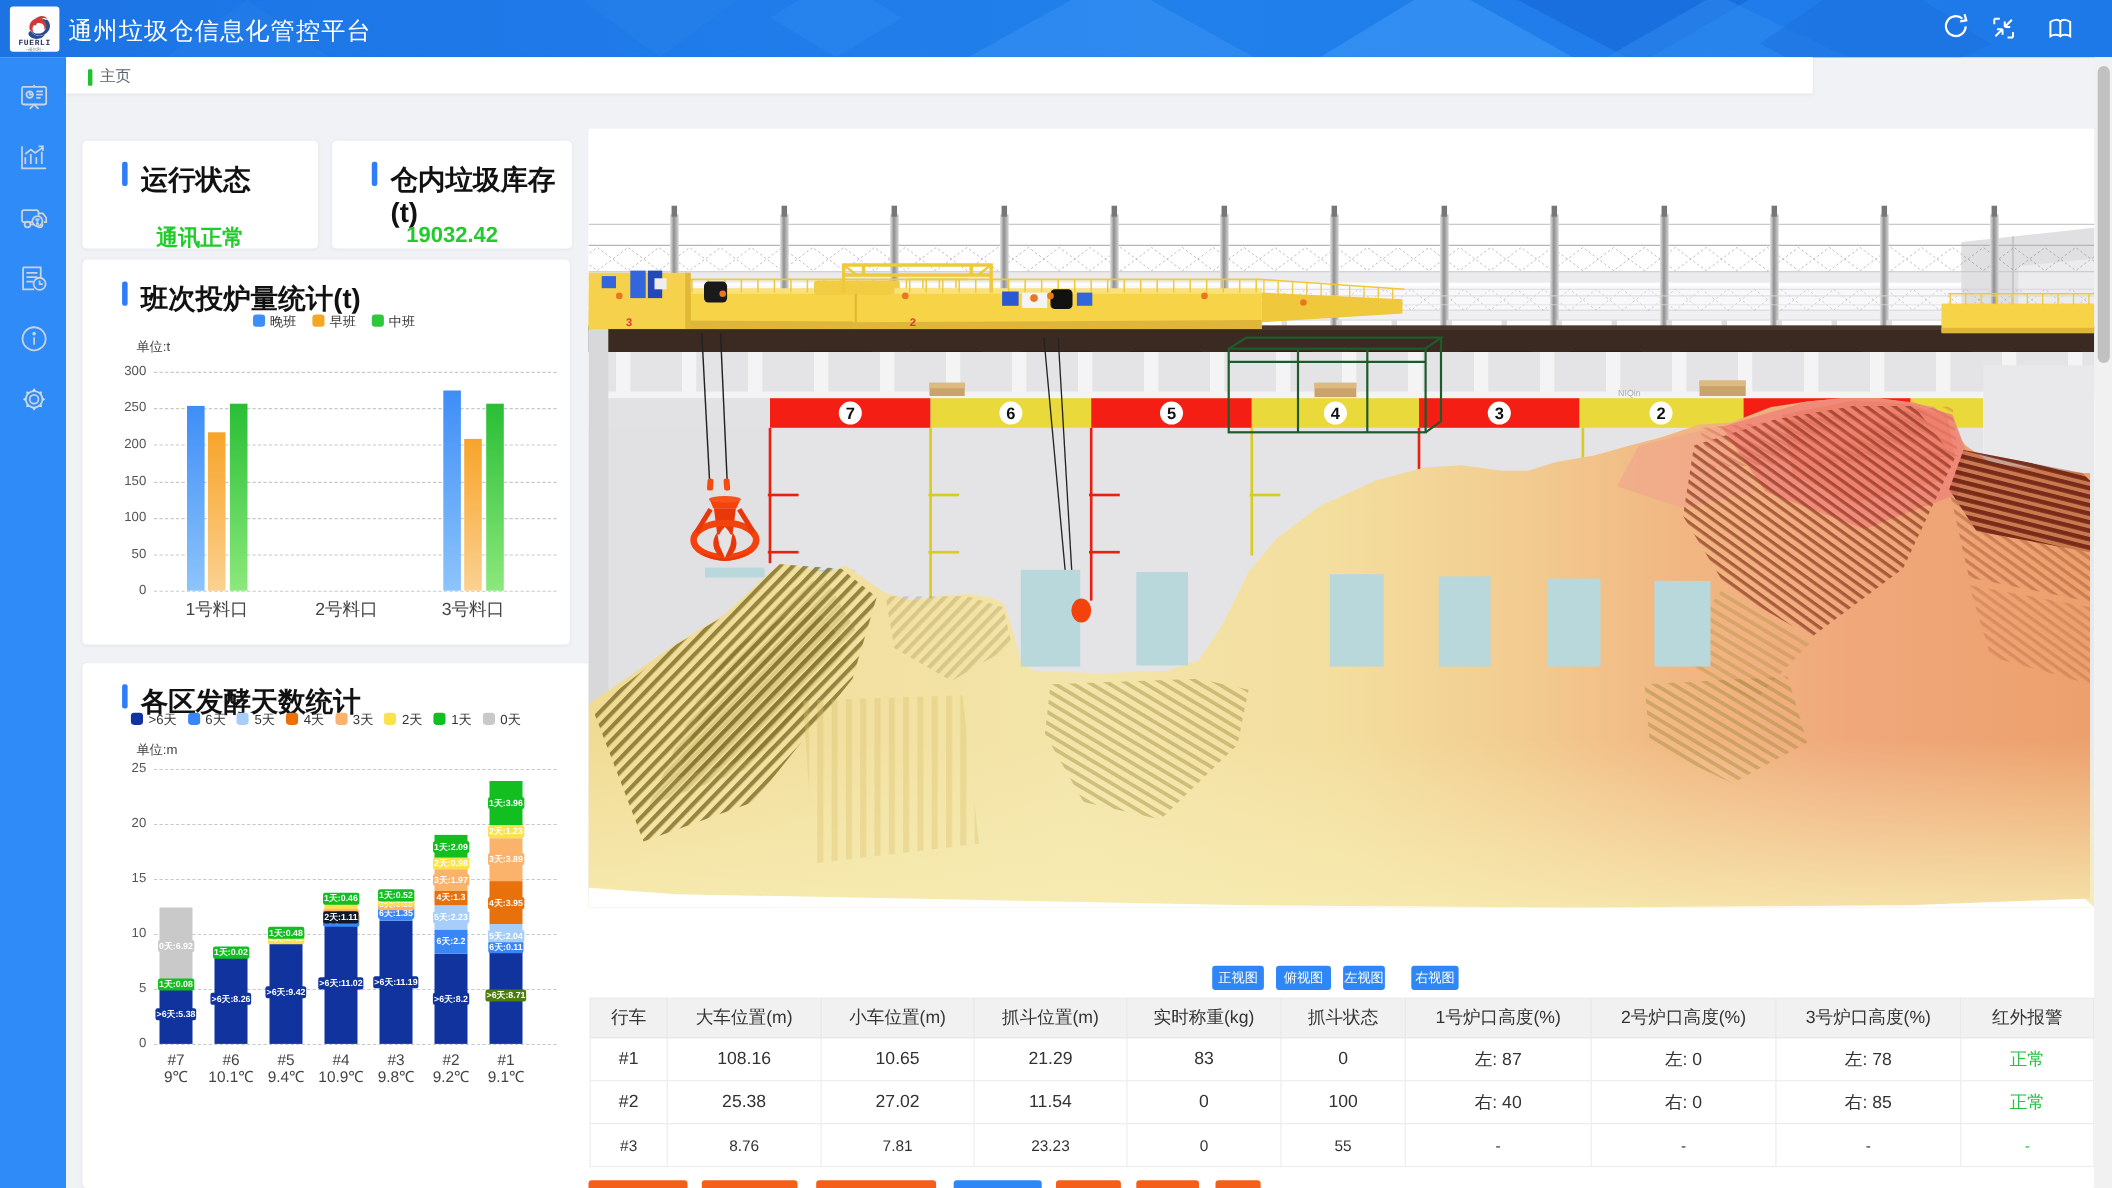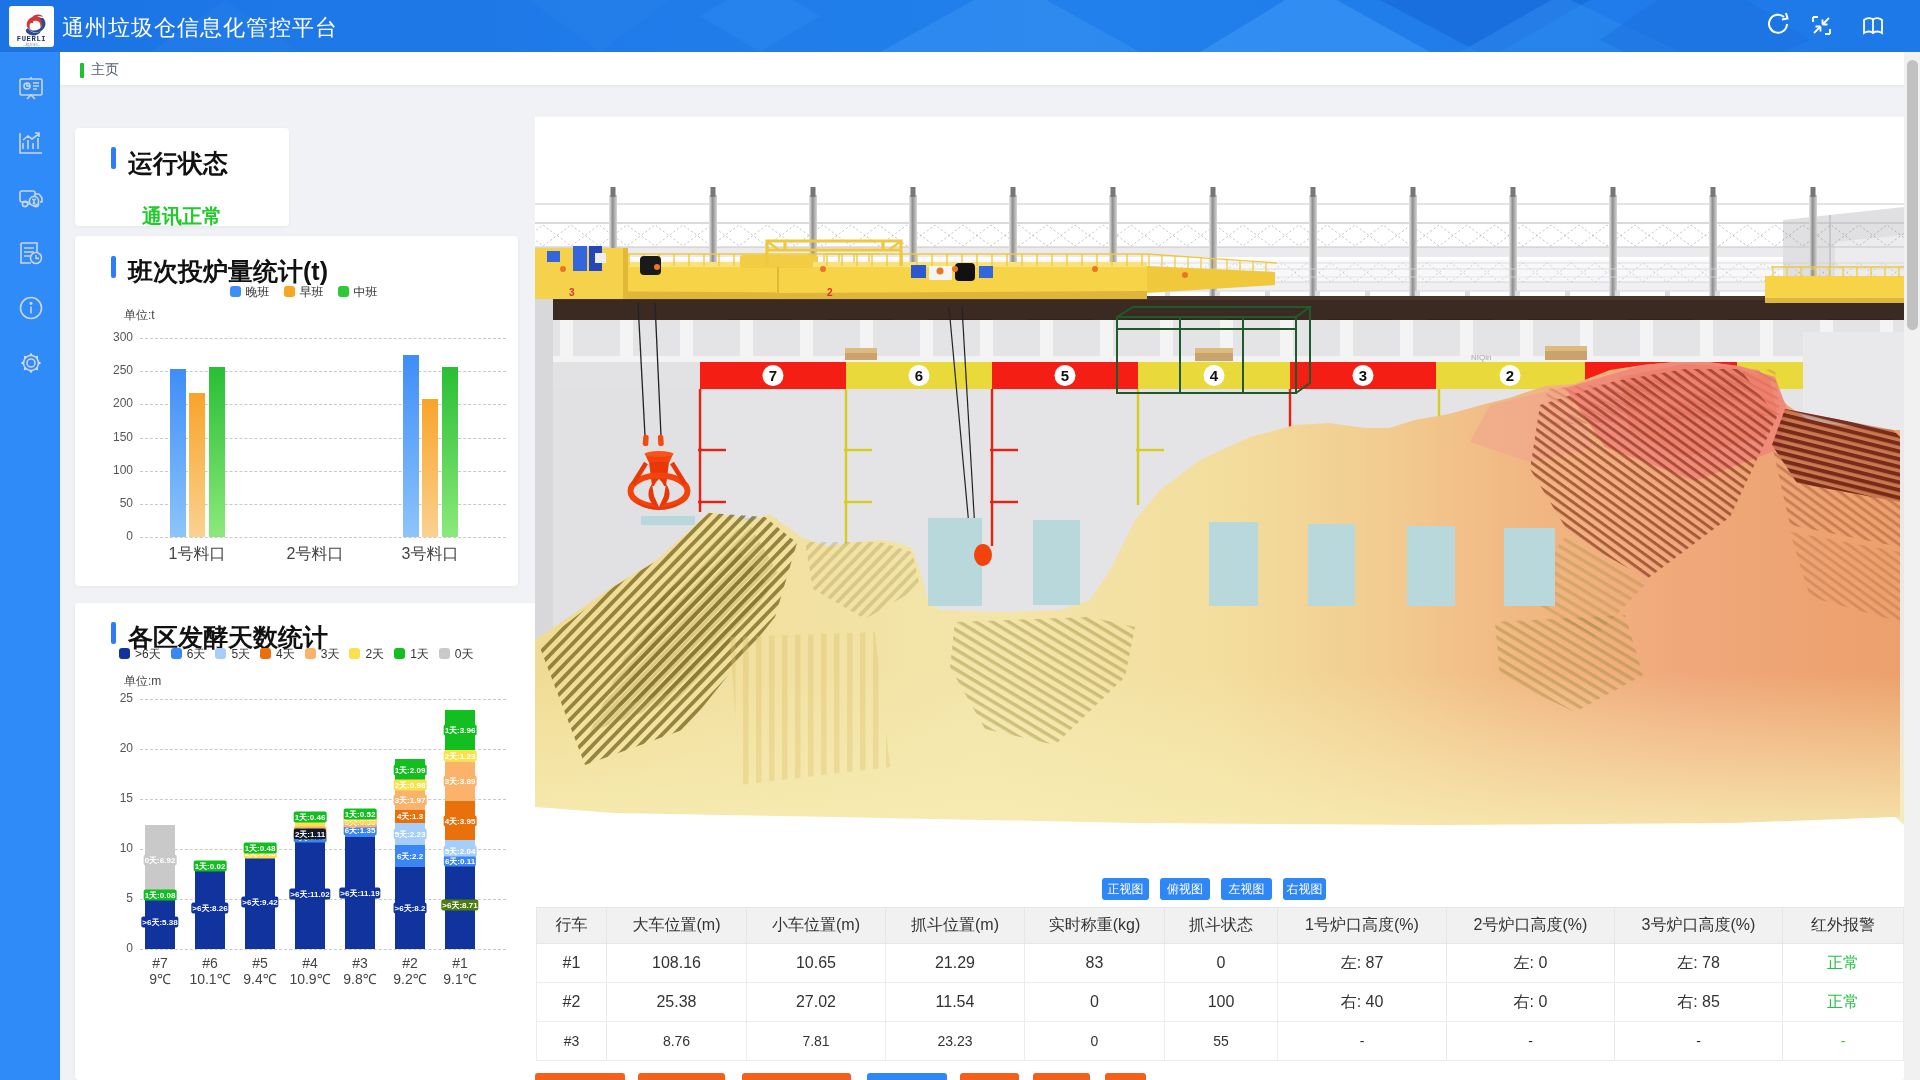--- a/index.html
+++ b/index.html
@@ -2,21 +2,21 @@
 <html><head><meta charset="utf-8"><title>p</title><style>
 *{margin:0;padding:0;box-sizing:border-box;}
 html,body{width:1920px;height:1080px;overflow:hidden;background:#F0F2F5;
  font-family:"Liberation Sans",sans-serif;}
 #app{position:relative;width:1920px;height:1080px;}
 .abs{position:absolute;}
 #hdr{left:0;top:0;width:1920px;height:52px;background:linear-gradient(90deg,#1C74E4,#2180EC 55%,#1E79E8);overflow:hidden;font-family:Liberation Mono, monospace;}
 #hdr .title{position:absolute;left:62px;top:13px;color:#fff;font-size:22px;letter-spacing:1px;}
 #logo{position:absolute;left:9px;top:6px;width:45px;height:41px;background:#fdfdfd;border-radius:3px;}
 #side{left:0;top:52px;width:60px;height:1028px;background:#2E8BF8;}
-#crumb{left:60px;top:52px;width:1844px;height:33px;background:#fff;box-shadow:0 1px 3px rgba(0,0,0,.06);}
+#crumb{left:60px;top:52px;width:1588px;height:33px;background:#fff;box-shadow:0 1px 3px rgba(0,0,0,.06);}
 #crumb .g{position:absolute;left:20px;top:11px;width:4px;height:15px;background:#1FC12D;border-radius:1px;}
 #crumb .t{position:absolute;left:31px;top:9px;font-size:14px;color:#57606b;}
 .card{position:absolute;background:#fff;border-radius:4px;box-shadow:0 1px 4px rgba(0,0,0,.05);}
 .ctitle{position:absolute;font-size:25px;font-weight:bold;color:#111;}
 .cbar{position:absolute;width:5px;height:22px;background:#2E7CF6;border-radius:2px;}
 .bigval{position:absolute;width:100%;text-align:center;font-size:20px;font-weight:bold;color:#21CB2C;}
 .leg{position:absolute;width:100%;text-align:center;font-size:12px;color:#333;}
 .leg .sq{display:inline-block;width:11px;height:11px;border-radius:3px;margin:0 5px -1px 14px;}
 .unit{position:absolute;font-size:12px;color:#444;}
 .grid{position:absolute;border-top:1px dashed #c9c9c9;}
@@ -116,20 +116,25 @@
         </g>
       </svg></div>
     <div id="crumb" class="abs">
       <div class="g"></div>
       <div class="t">主页</div>
     </div>
     <div class="card" style="left:75px;top:128px;width:214px;height:98px">
       <div class="cbar" style="left:36px;top:19px"></div>
       <div class="ctitle" style="left:53px;top:19px">运行状态</div>
       <div class="bigval" style="top:75px">通讯正常</div>
+    </div>
+    <div class="card" style="left:302px;top:128px;width:218px;height:98px">
+      <div class="cbar" style="left:36px;top:19px"></div>
+      <div class="ctitle" style="left:53px;top:19px">仓内垃圾库存(t)</div>
+      <div class="bigval" style="top:75px">19032.42</div>
     </div>
     <div class="card" style="left:75px;top:236px;width:443px;height:350px">
       <div class="cbar" style="left:36px;top:20px"></div>
       <div class="ctitle" style="left:53px;top:19px">班次投炉量统计(t)</div>
       <div class="leg" style="top:48px"><span class="sq" style="background:#3E8EF7"></span>晚班<span class="sq" style="background:#F5A623"></span>早班<span class="sq" style="background:#2FC83B"></span>中班</div>
       <div class="unit" style="left:49px;top:71px">单位:t</div>
       <div class="grid" style="left:65px;top:301.0px;width:366px"></div>
       <div class="ylab" style="left:24px;top:293.0px">0</div>
       <div class="grid" style="left:65px;top:267.8px;width:366px"></div>
       <div class="ylab" style="left:24px;top:259.8px">50</div>
@@ -600,21 +605,21 @@
 <line x1="137" y1="346" x2="150" y2="367" stroke="#E8380A" stroke-width="4.5"></line>
 <path d="M124,362 C132,369 133,381 124,390 C115,381 116,369 124,362 Z" fill="#E4E4E4"></path>
 <path d="M117,367 C111,375 113,384 120,389 L124,390 L119,379 Z" fill="#E8380A"></path>
 <path d="M131,367 C137,375 135,384 128,389 L124,390 L129,379 Z" fill="#E8380A"></path>
 <path d="M101,384 q23,13 46,0 l-5.5,5 q-17.5,8 -35,0 Z" fill="#E8380A"></path>
 </g>
         <polygon points="0,690 80,696 300,700 600,706 900,708 1200,706 1360,700 1369,708 0,708" fill="#FFF"></polygon>
       </svg>
       <div class="vbtn" style="left:567px;top:761px;width:47px">正视图</div>
       <div class="vbtn" style="left:625px;top:761px;width:50px">俯视图</div>
-      <div class="vbtn" style="left:686px;top:761px;width:51px">左视图</div>
+      <div class="vbtn" style="left:686px;top:761px;width:38px">左视图</div>
       <div class="vbtn" style="left:748px;top:761px;width:43px">右视图</div>
       <table class="dt">
         <colgroup>
           <col style="width:70px">
           <col style="width:140px">
           <col style="width:139px">
           <col style="width:139px">
           <col style="width:140px">
           <col style="width:113px">
           <col style="width:169px">

